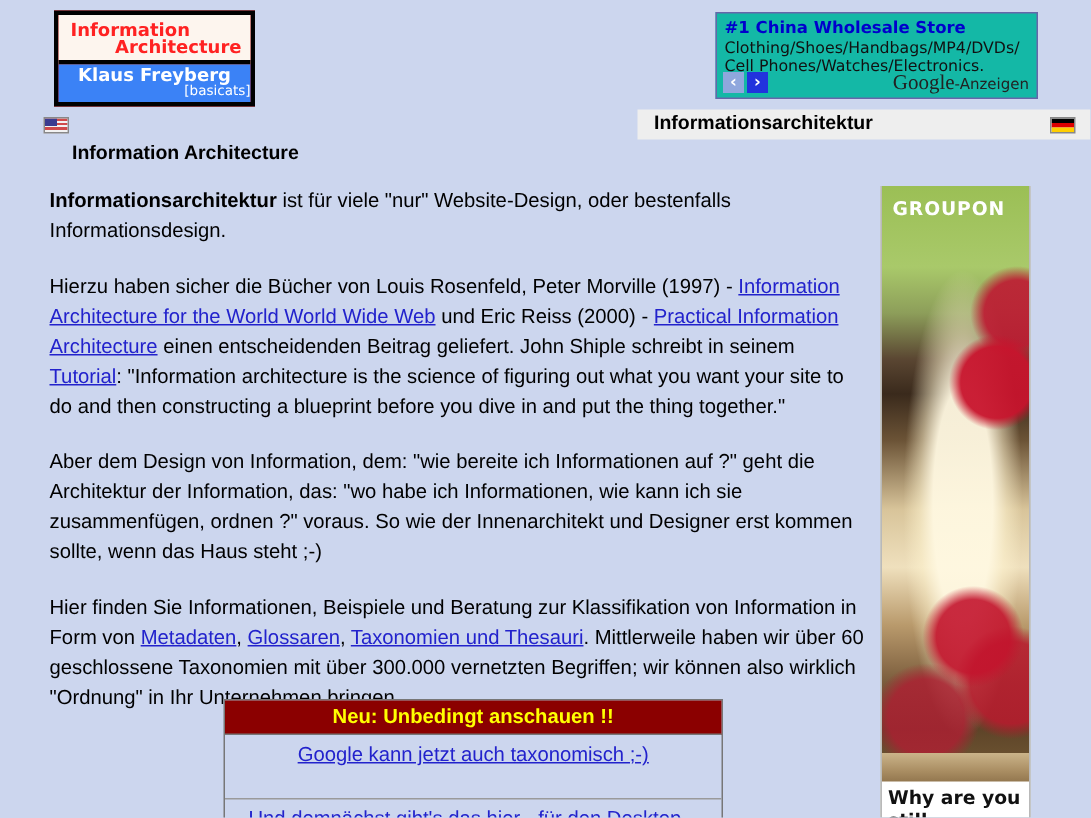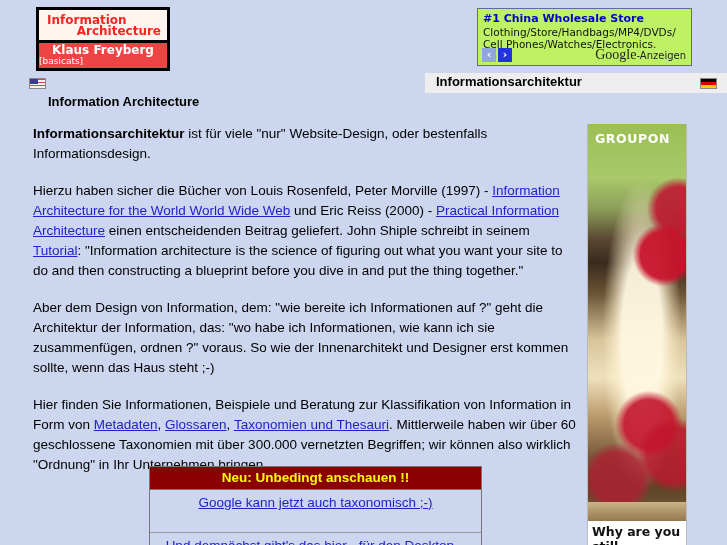--- a/index.html
+++ b/index.html
@@ -54,49 +54,49 @@
   .logo-line2 {
     position: absolute;
     right: 6px; top: 14px;
     font-size: 12px;
     font-weight: bold;
     color: #ff2222;
     font-family: "DejaVu Sans", sans-serif;
   }
   #logo-bottom {
     height: 25px;
-    background: #ef4444;
+    background: #3b82f6;
     position: relative;
   }
   .logo-line3 {
     position: absolute;
     left: 0; right: 0; top: 0px;
     text-align: center;
     font-size: 12px;
     font-weight: bold;
     color: #ffffff;
     font-family: "DejaVu Sans", sans-serif;
   }
   .logo-line4 {
     position: absolute;
     left: 0; right: 0; top: 13px;
-    text-align: left;
+    text-align: right;
     font-size: 9px;
     color: #ffffff;
     font-family: "DejaVu Sans", sans-serif;
   }
 
   
   #google-ad {
     position: absolute;
     left: 477px;
     top: 8px;
     width: 215px;
     height: 58px;
-    background: #bef264;
+    background: #14b8a6;
     border: 1px solid #6666aa;
     box-sizing: border-box;
     padding: 3px 16px 0 5px;
     font-family: "DejaVu Sans", sans-serif;
   }
   #ad-title {
     font-size: 11px;
     font-weight: bold;
     color: #0000cc;
     line-height: 13px;
@@ -322,21 +322,21 @@
       <span class="logo-line2">Architecture</span>
     </div>
     <div id="logo-bottom">
       <div class="logo-line3">Klaus Freyberg</div>
       <div class="logo-line4">[basicats]</div>
     </div>
   </div>
 
   <div id="google-ad">
     <div id="ad-title">#1 China Wholesale Store</div>
-    <div id="ad-body">Clothing/Store/Handbags/MP4/DVDs/ Cell Phones/Watches/Electronics.</div>
+    <div id="ad-body">Clothing/Shoes/Handbags/MP4/DVDs/ Cell Phones/Watches/Electronics.</div>
     <div id="ad-footer">
       <span class="ad-arrow prev">‹</span><span class="ad-arrow next">›</span>
       <span id="ad-brand"><span class="g">Google</span><span class="anz">-Anzeigen</span></span>
     </div>
   </div>
 </div>
 
 <div id="navbar">
   <div id="nav-right-band"></div>
 

